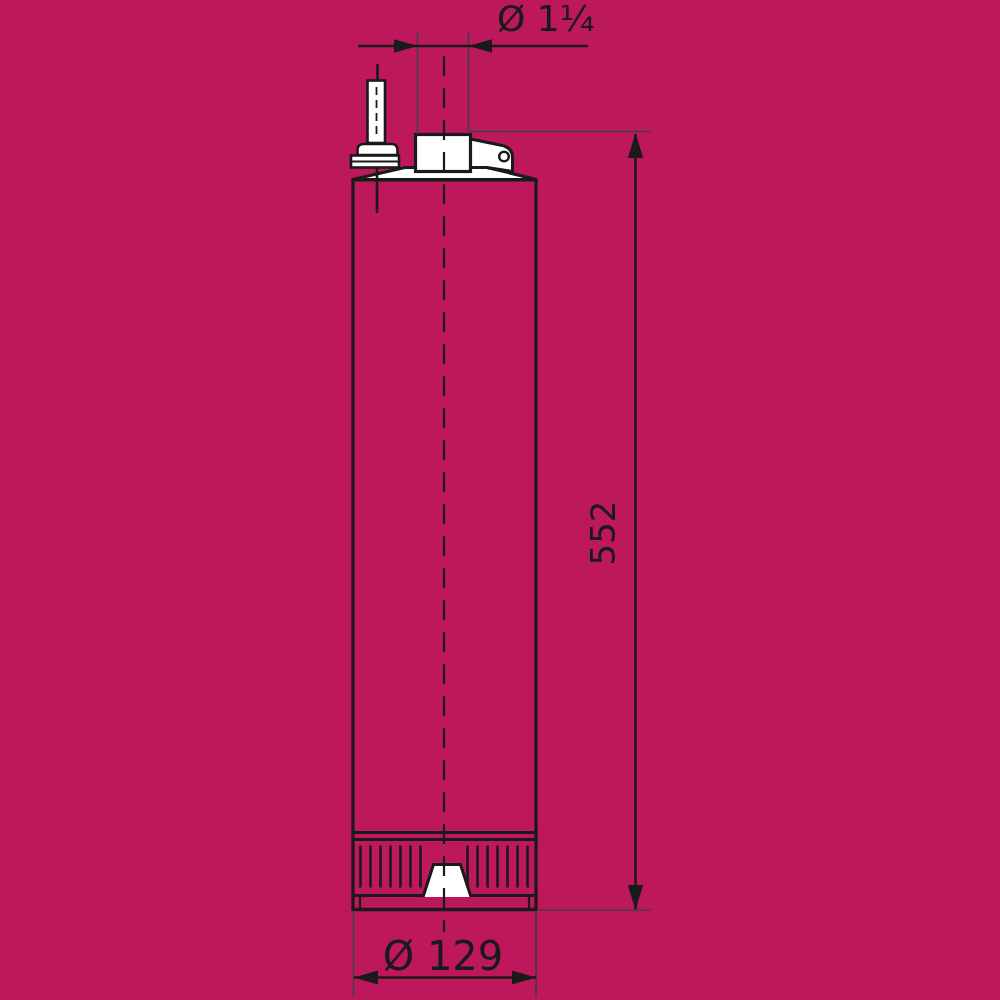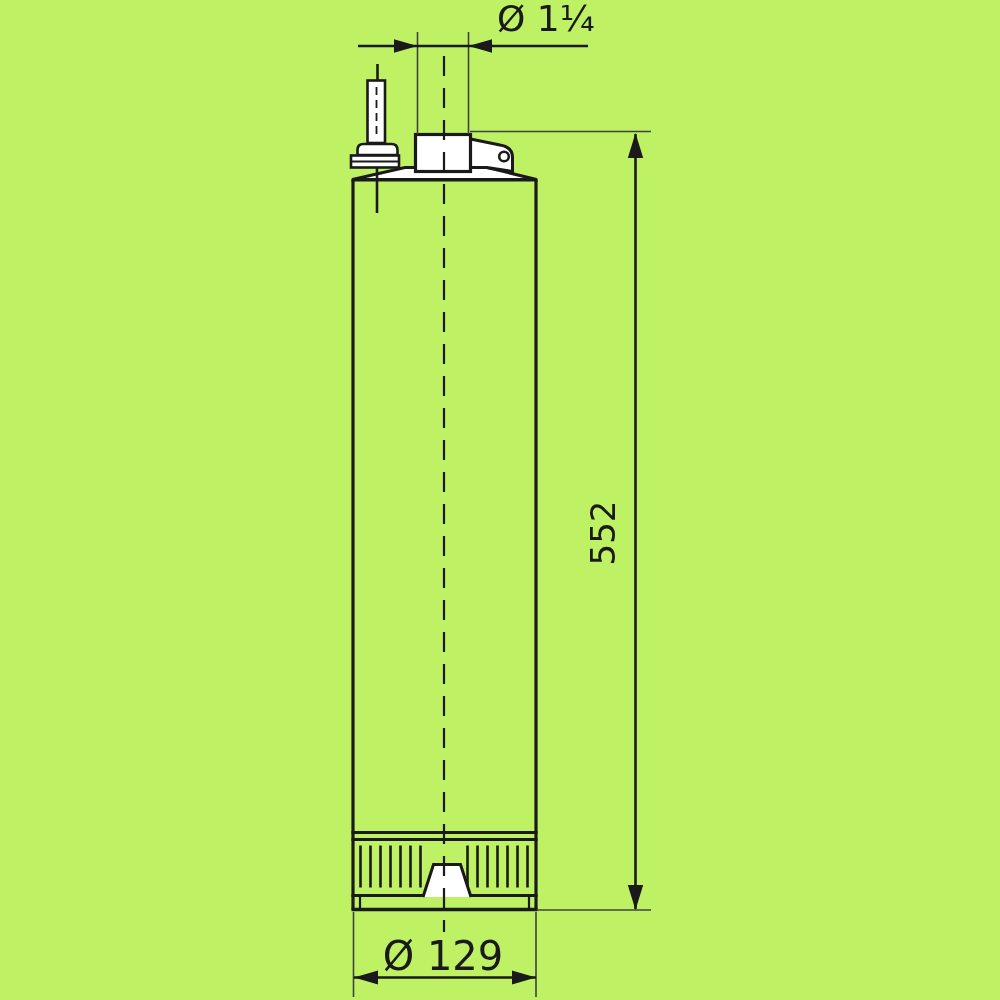--- a/index.html
+++ b/index.html
@@ -1,16 +1,16 @@
 <!DOCTYPE html>
 <html><head>
 <meta charset="utf-8">
 <style>
   html,body { margin:0; padding:0; background:#ffffff; }
-  .stage { width:1000px; height:1000px; position:relative; background:#bef264; }
+  .stage { width:1000px; height:1000px; position:relative; background:#be185d; }
   svg { display:block; }
   .dim-text {
     font-family:"DejaVu Sans", sans-serif;
     fill:#1a1a1a;
   }
   .thick  { stroke:#1a1a1a; stroke-width:3.2; fill:none; }
   .med    { stroke:#1a1a1a; stroke-width:2.6; fill:none; }
   .thin   { stroke:#404040; stroke-width:1.6; fill:none; }
   .dimln  { stroke:#1a1a1a; stroke-width:2.6; fill:none; }
   .whitefill { fill:#ffffff; }

